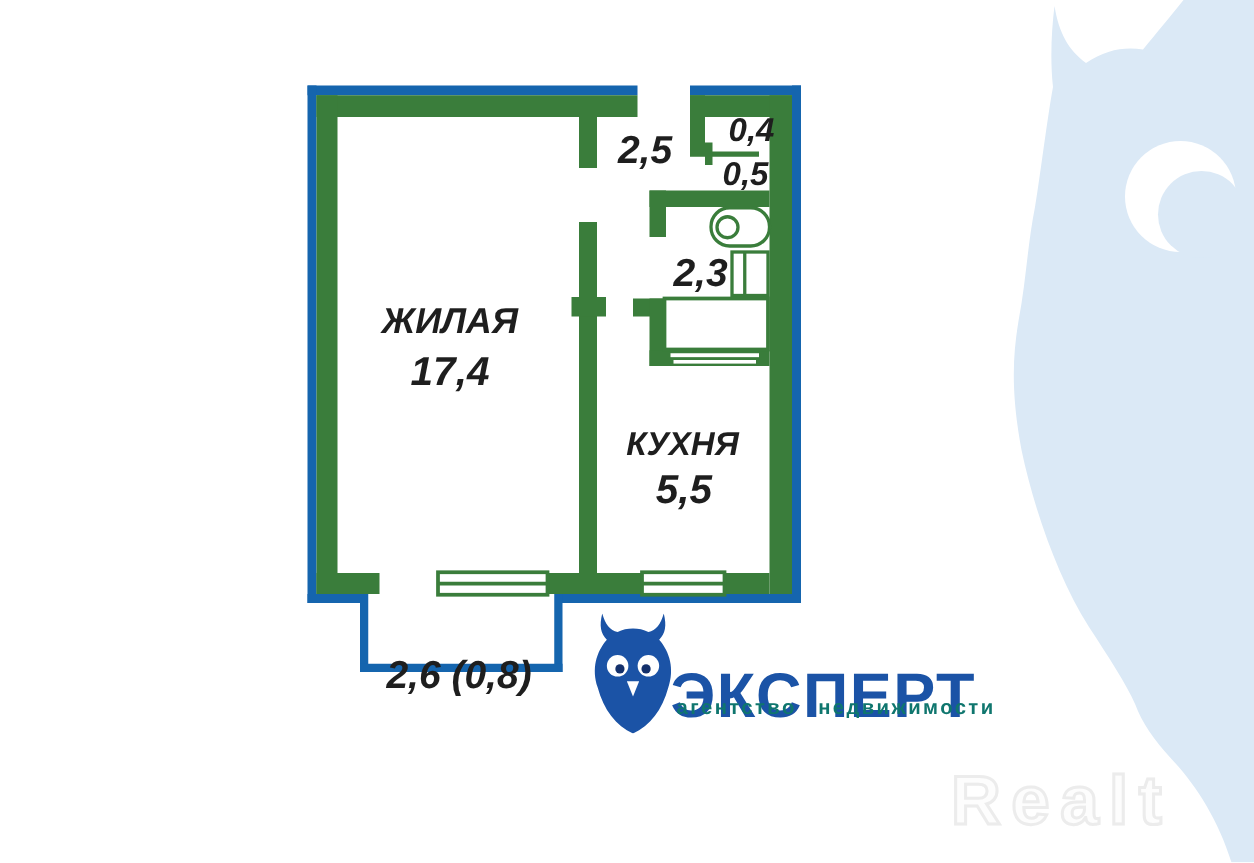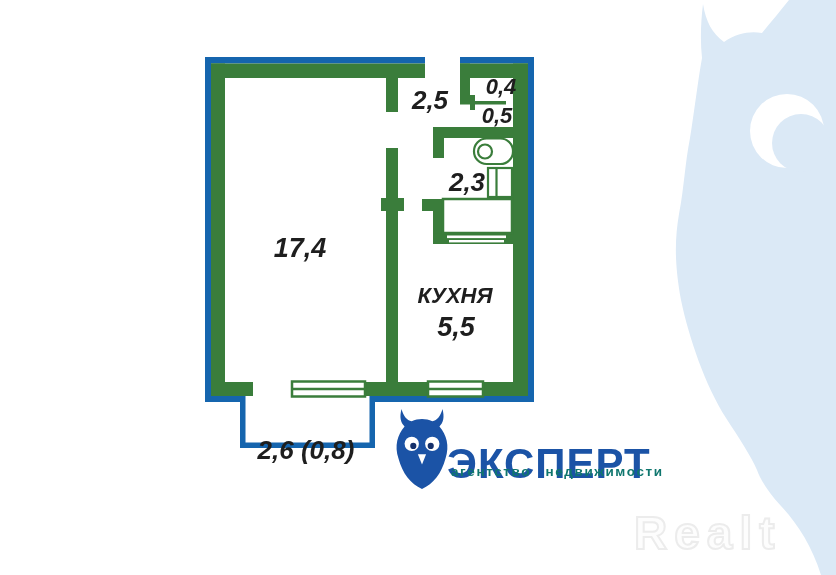--- a/index.html
+++ b/index.html
@@ -109,20 +109,21 @@
       <rect x="449" y="240" width="55" height="2.4" fill="#ffffff"></rect>
     </g>
 
     <g fill="#1565ae">
       <rect x="240" y="396" width="5.5" height="52"></rect>
       <rect x="369.5" y="396" width="5.5" height="52"></rect>
       <rect x="240" y="442.5" width="135" height="5.5"></rect>
     </g>
   </svg>
 
+  <div class="lbl" style="left:300px;top:215px;font-size:24px">ЖИЛАЯ</div>
   <div class="lbl" style="left:300px;top:248px;font-size:27px">17,4</div>
 
   <div class="lbl" style="left:455px;top:296px;font-size:22px">КУХНЯ</div>
   <div class="lbl" style="left:456px;top:327px;font-size:27px">5,5</div>
 
   <div class="lbl" style="left:430px;top:100px;font-size:26px">2,5</div>
 
   <div class="lbl" style="left:501px;top:87px;font-size:22px">0,4</div>
   <div class="lbl" style="left:497px;top:116px;font-size:22px">0,5</div>
 

